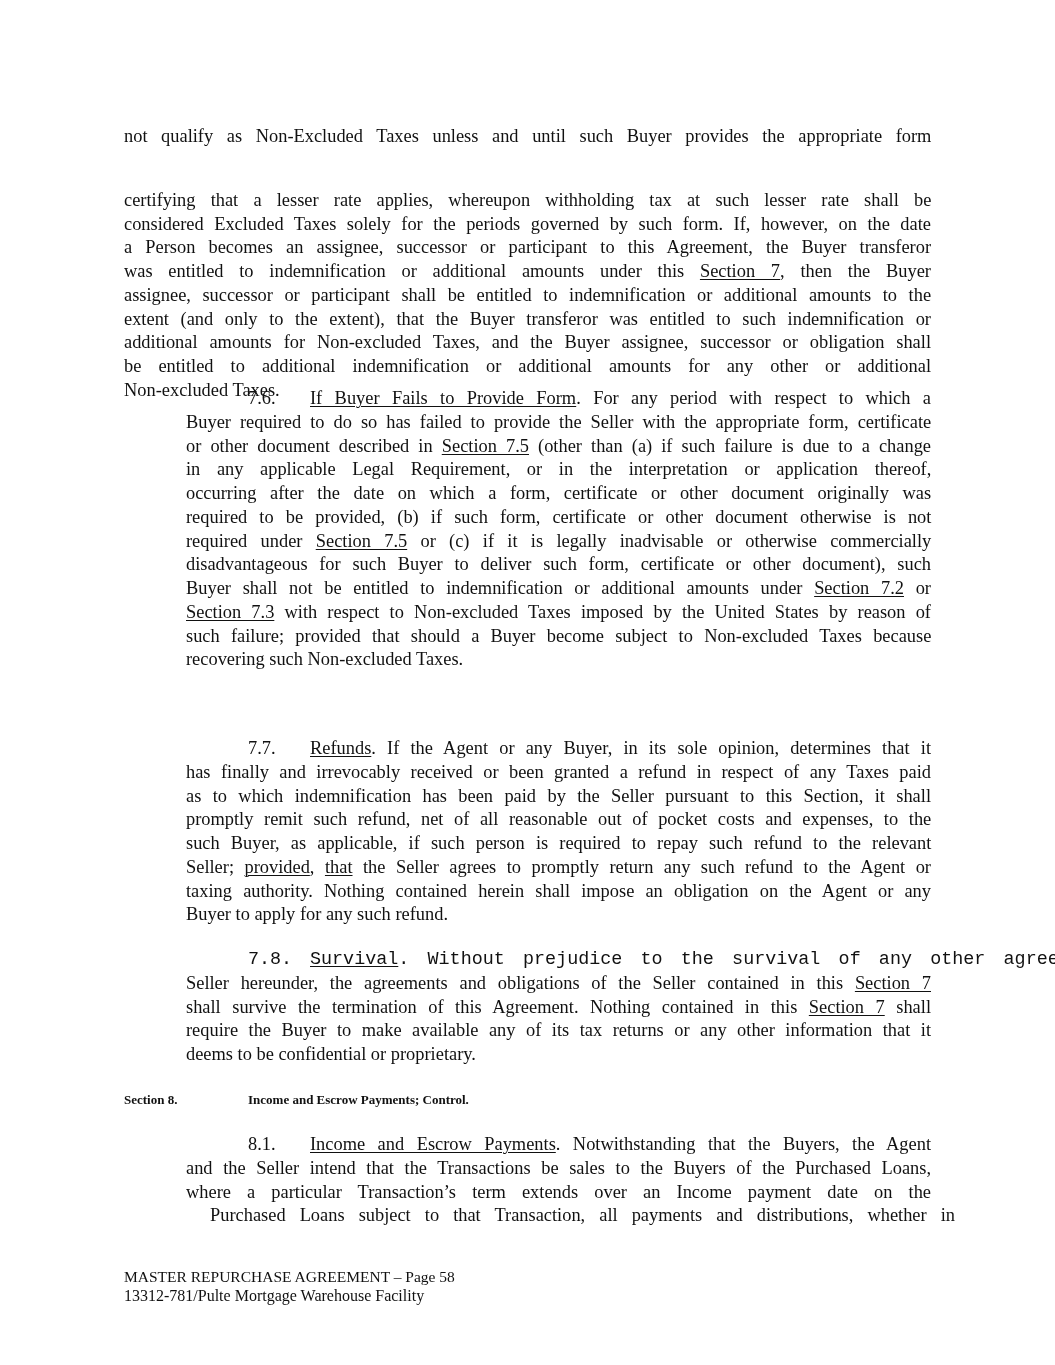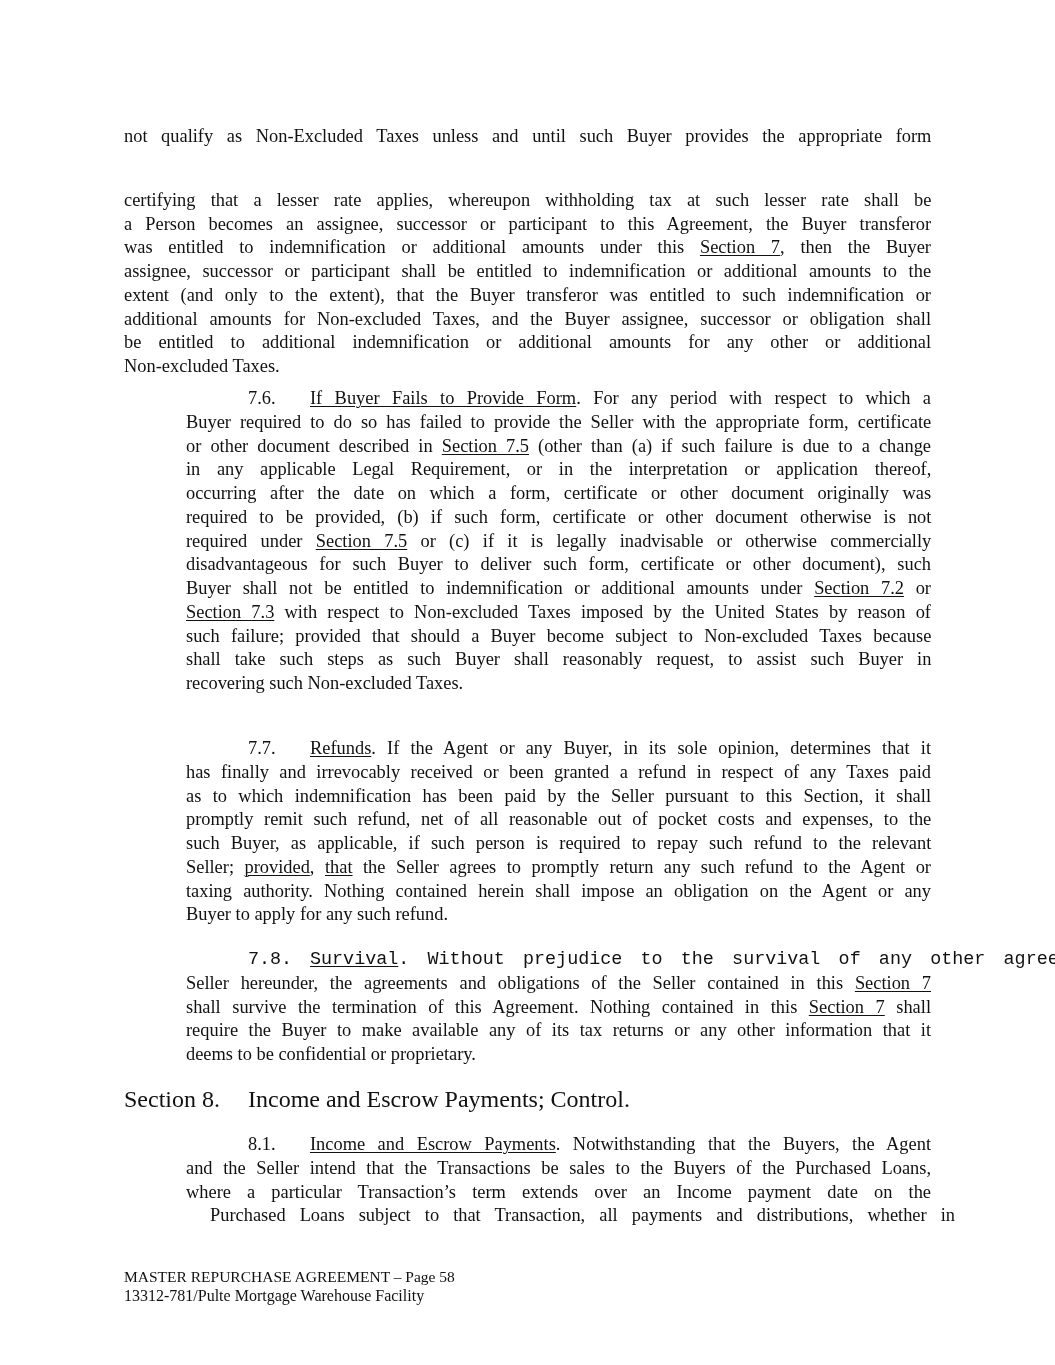--- a/index.html
+++ b/index.html
@@ -7,33 +7,34 @@
          font-family: "Liberation Serif", serif; color: #111111; }
   .page { position: absolute; left: 0; top: 0; width: 1055px; height: 1365px; }
   .para { position: absolute; font-size: 18.4px; line-height: 23.75px; }
   .para .ln { display: block; height: 23.75px; white-space: nowrap; text-align: justify; text-align-last: justify; }
   .para .ln.last { text-align-last: left; }
   .p-top { left: 124px; top: 125px; width: 807px; }
   .p-ind { left: 186px; width: 745px; }
   .u { text-decoration: underline; text-underline-offset: 2px; text-decoration-thickness: 1px; }
   .num { display: inline-block; width: 62px; }
   .first-indent { display: inline-block; width: 62px; }
-  .heading { position: absolute; left: 124px; top: 1088px; font-size: 24px; font-weight: normal; line-height: 23.75px; white-space: nowrap; }
+  .heading { position: absolute; left: 124px; top: 1088px; font-size: 13px; font-weight: bold; line-height: 23.75px; white-space: nowrap; }
   .heading .hnum { display: inline-block; width: 124px; }
   .footer1 { position: absolute; left: 124px; top: 1268px; font-size: 15.5px; white-space: nowrap; }
   .footer2 { position: absolute; left: 124px; top: 1287px; font-size: 16px; white-space: nowrap; }
 </style>
 </head>
 <body>
 
 <div class="page">
 
   <div class="para p-top">
       <span class="ln" style="display: block; white-space: nowrap; width: 807px; word-spacing: 9px;"><span>not qualify as Non-Excluded Taxes unless and until such Buyer provides the appropriate form</span></span>
       <span class="ln" style="display: block; white-space: nowrap; width: 807px; word-spacing: 10.5714px; margin-top: 40px;"><span>certifying that a lesser rate applies, whereupon withholding tax at such lesser rate shall be</span></span>
+      <span class="ln" style="display: block; white-space: nowrap; width: 807px; word-spacing: 5.5px;"><span>considered Excluded Taxes solely for the periods governed by such form.  If, however, on the date</span></span>
       <span class="ln" style="display: block; white-space: nowrap; width: 807px; word-spacing: 8.53846px;"><span>a Person becomes an assignee, successor or participant to this Agreement, the Buyer transferor</span></span>
       <span class="ln" style="display: block; white-space: nowrap; width: 807px; word-spacing: 11.1538px;"><span>was entitled to indemnification or additional amounts under this </span><span class="u">Section 7</span><span>, then the Buyer</span></span>
       <span class="ln" style="display: block; white-space: nowrap; width: 807px; word-spacing: 6.92308px;"><span>assignee, successor or participant shall be entitled to indemnification or additional amounts to the</span></span>
       <span class="ln" style="display: block; white-space: nowrap; width: 807px; word-spacing: 7px;"><span>extent (and only to the extent), that the Buyer transferor was entitled to such indemnification or</span></span>
       <span class="ln" style="display: block; white-space: nowrap; width: 807px; word-spacing: 6.91667px;"><span>additional amounts for Non-excluded Taxes, and the Buyer assignee, successor or obligation shall</span></span>
       <span class="ln" style="display: block; white-space: nowrap; width: 807px; word-spacing: 12.4167px;"><span>be entitled to additional indemnification or additional amounts for any other or additional</span></span>
       <span class="ln last"><span>Non-excluded Taxes.</span></span>
     </div>
 
   <div class="para p-ind" style="top:387px">
@@ -41,21 +42,20 @@
       <span class="ln" style="display: block; white-space: nowrap; width: 745px; word-spacing: 4.4px;"><span>Buyer required to do so has failed to provide the Seller with the appropriate form, certificate</span></span>
       <span class="ln" style="display: block; white-space: nowrap; width: 745px; word-spacing: 4.47059px;"><span>or other document described in </span><span class="u">Section 7.5</span><span> (other than (a) if such failure is due to a change</span></span>
       <span class="ln" style="display: block; white-space: nowrap; width: 745px; word-spacing: 12px;"><span>in any applicable Legal Requirement, or in the interpretation or application thereof,</span></span>
       <span class="ln" style="display: block; white-space: nowrap; width: 745px; word-spacing: 9px;"><span>occurring after the date on which a form, certificate or other document originally was</span></span>
       <span class="ln" style="display: block; white-space: nowrap; width: 745px; word-spacing: 7.5px;"><span>required to be provided, (b) if such form, certificate or other document otherwise is not</span></span>
       <span class="ln" style="display: block; white-space: nowrap; width: 745px; word-spacing: 8.69231px;"><span>required under </span><span class="u">Section 7.5</span><span> or (c) if it is legally inadvisable or otherwise commercially</span></span>
       <span class="ln" style="display: block; white-space: nowrap; width: 745px; word-spacing: 7.08333px;"><span>disadvantageous for such Buyer to deliver such form, certificate or other document), such</span></span>
       <span class="ln" style="display: block; white-space: nowrap; width: 745px; word-spacing: 7.07692px;"><span>Buyer shall not be entitled to indemnification or additional amounts under </span><span class="u">Section 7.2</span><span> or</span></span>
       <span class="ln" style="display: block; white-space: nowrap; width: 745px; word-spacing: 5.57143px;"><span></span><span class="u">Section 7.3</span><span> with respect to Non-excluded Taxes imposed by the United States by reason of</span></span>
       <span class="ln" style="display: block; white-space: nowrap; width: 745px; word-spacing: 6.66667px;"><span>such failure; provided that should a Buyer become subject to Non-excluded Taxes because</span></span>
-      <span class="ln" style="display: block; white-space: nowrap; width: 745px; word-spacing: 9.42857px;"><span>shall take such steps as such Buyer shall reasonably request, to assist such Buyer in</span></span>
       <span class="ln last"><span>recovering such Non-excluded Taxes.</span></span>
     </div>
 
   <div class="para p-ind" style="top:737px">
       <span class="ln" style="display: block; white-space: nowrap; width: 745px; word-spacing: 6.07143px;"><span class="first-indent"></span><span class="num">7.7.</span><span class="u">Refunds</span><span>.  If the Agent or any Buyer, in its sole opinion, determines that it</span></span>
       <span class="ln" style="display: block; white-space: nowrap; width: 745px; word-spacing: 5.8px;"><span>has finally and irrevocably received or been granted a refund in respect of any Taxes paid</span></span>
       <span class="ln" style="display: block; white-space: nowrap; width: 745px; word-spacing: 6.73333px;"><span>as to which indemnification has been paid by the Seller pursuant to this Section, it shall</span></span>
       <span class="ln" style="display: block; white-space: nowrap; width: 745px; word-spacing: 6px;"><span>promptly remit such refund, net of all reasonable out of pocket costs and expenses, to the</span></span>
       <span class="ln" style="display: block; white-space: nowrap; width: 745px; word-spacing: 6.53333px;"><span>such Buyer, as applicable, if such person is required to repay such refund to the relevant</span></span>
       <span class="ln" style="display: block; white-space: nowrap; width: 745px; word-spacing: 5.86667px;"><span>Seller; </span><span class="u">provided</span><span>, </span><span class="u">that</span><span> the Seller agrees to promptly return any such refund to the Agent or</span></span>

